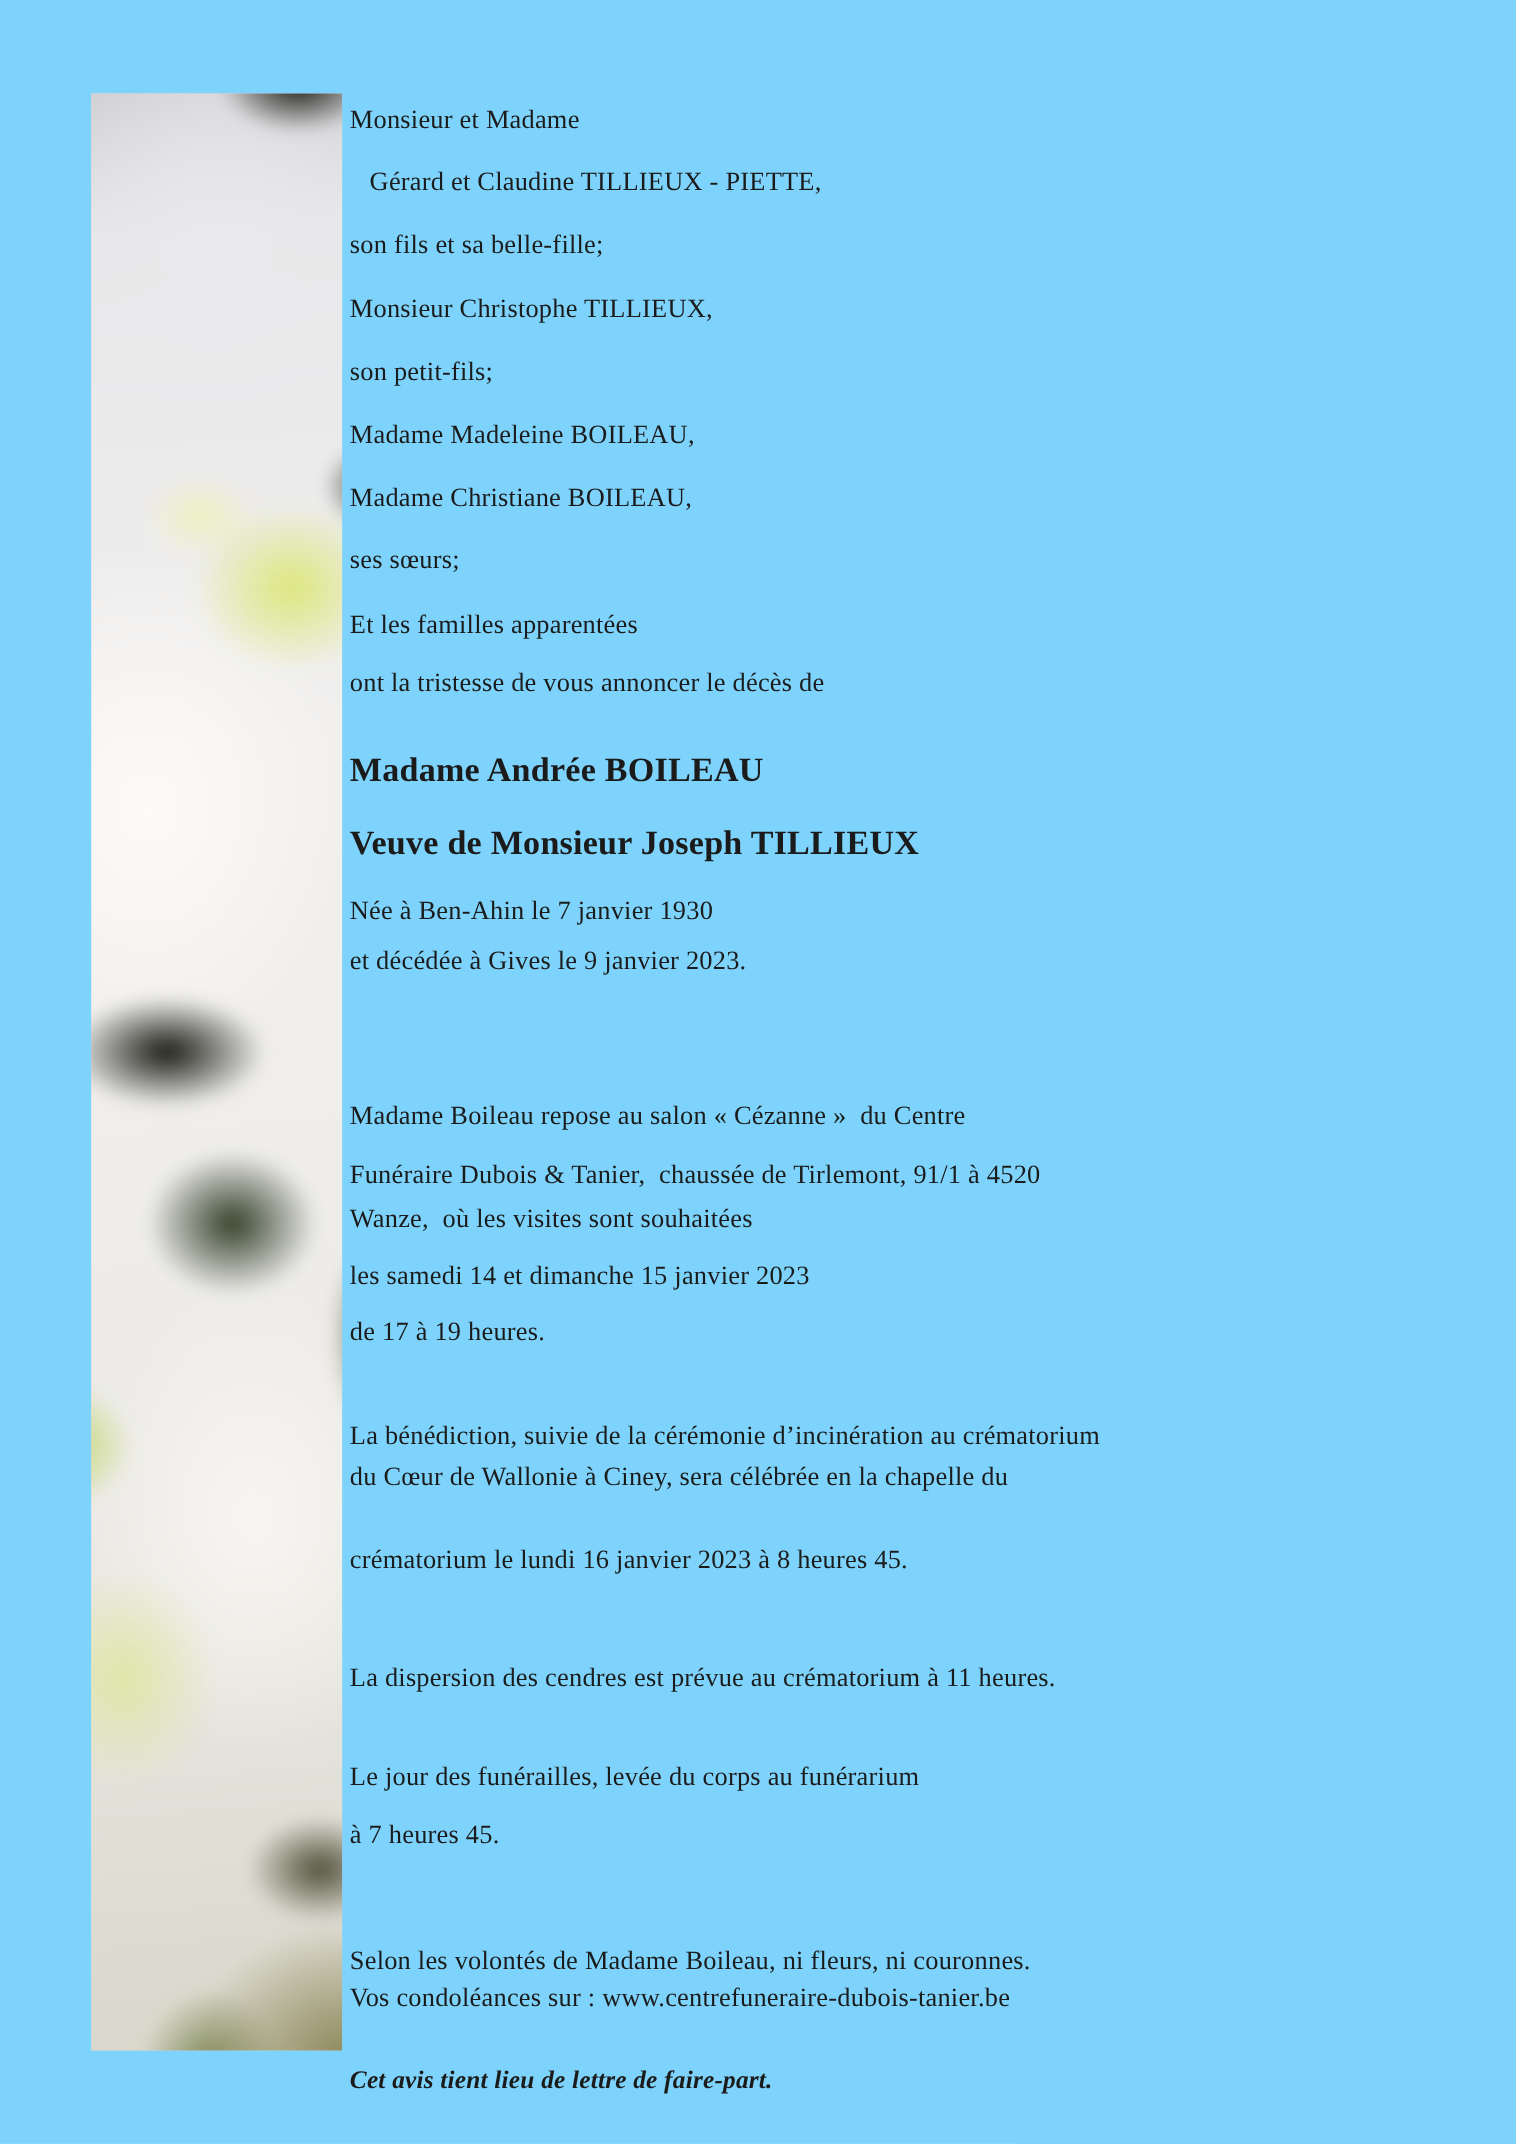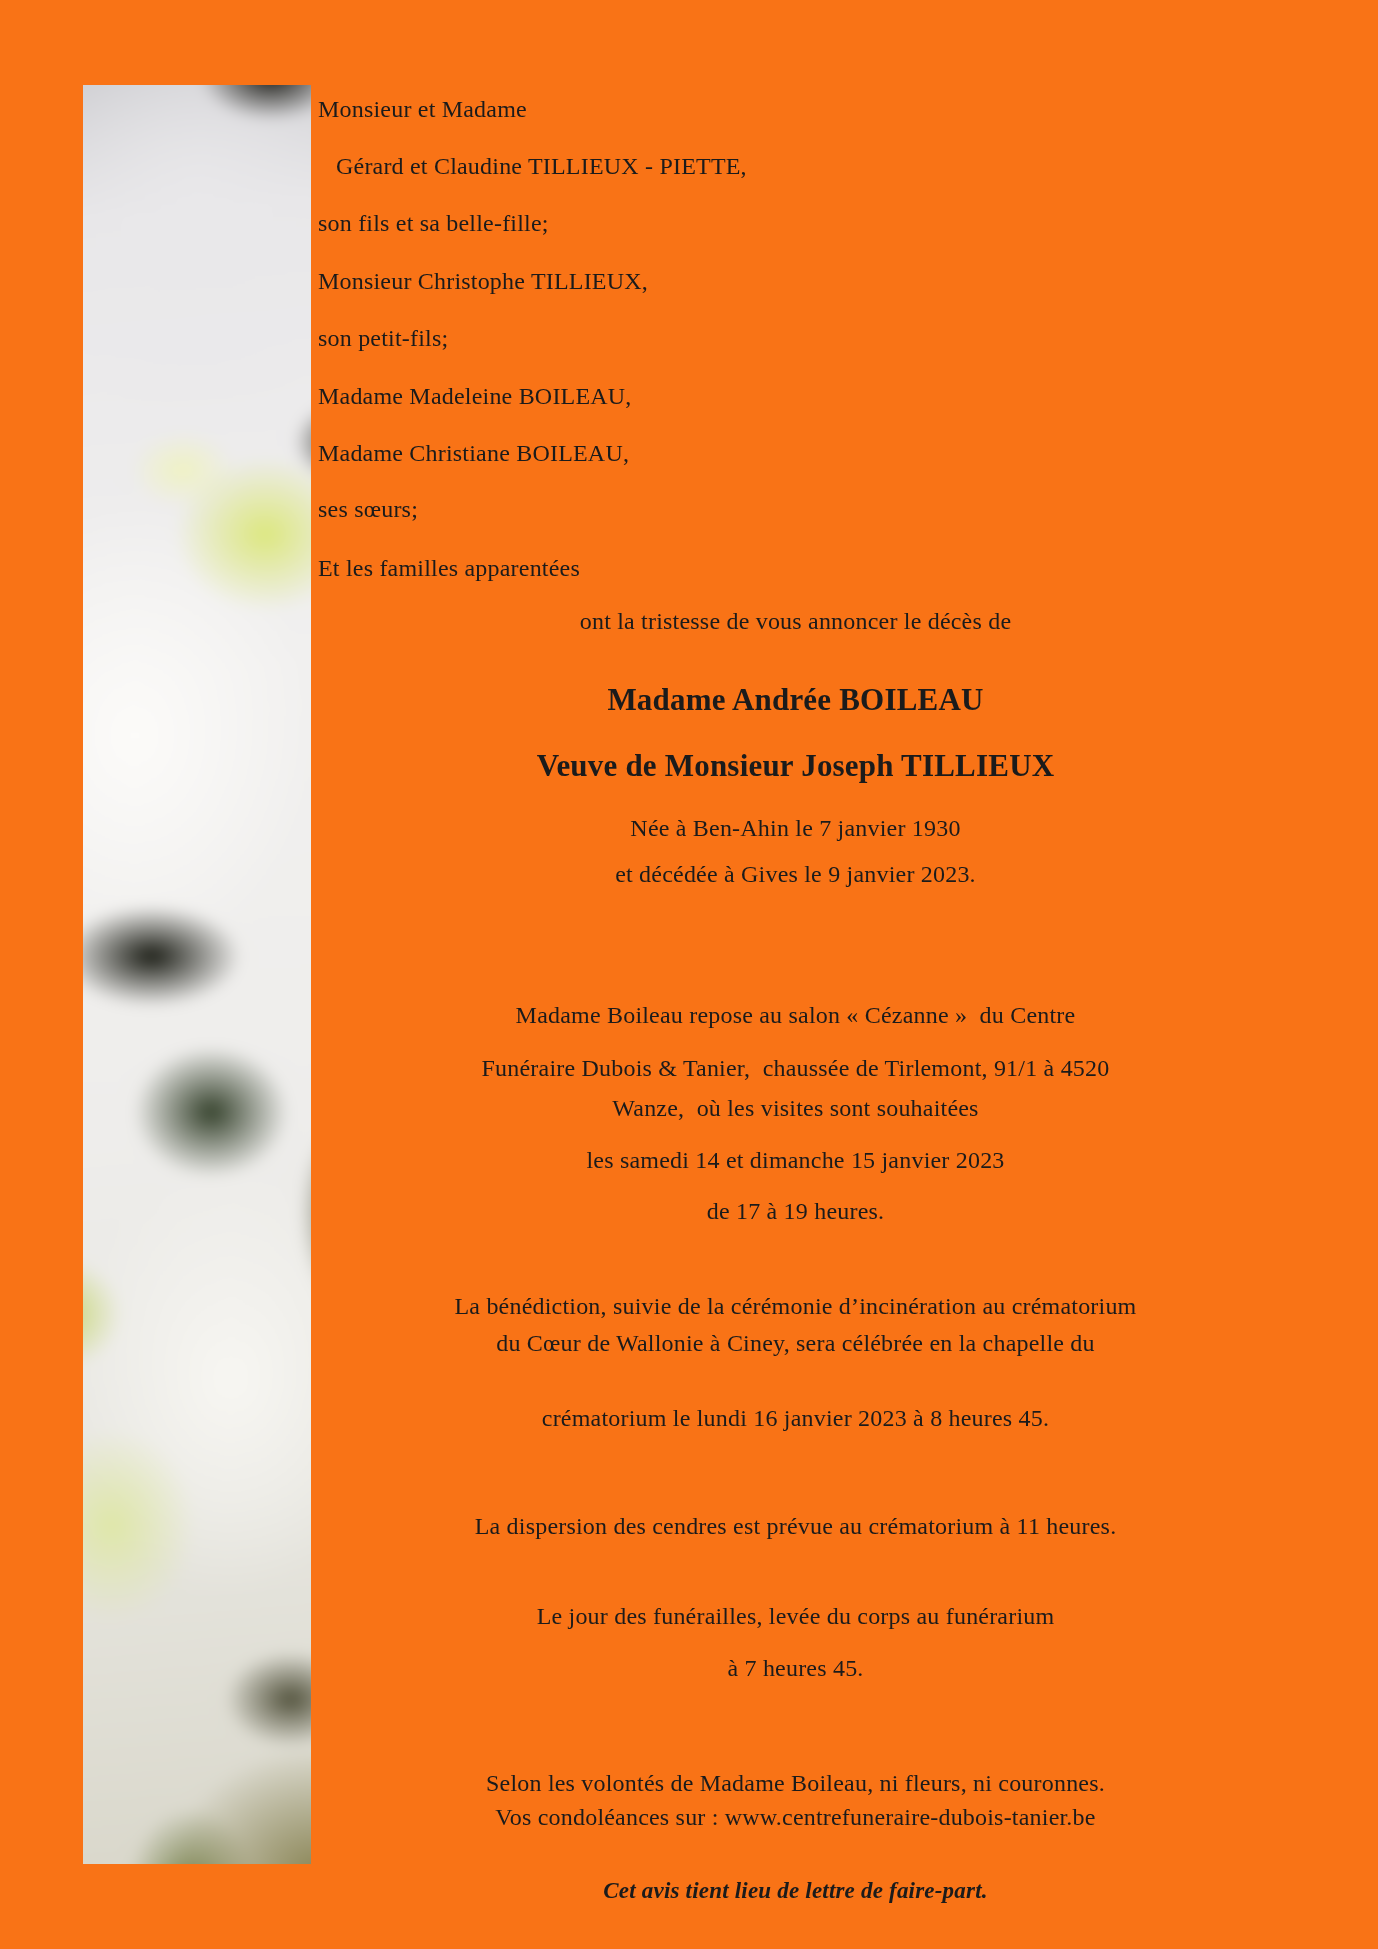--- a/index.html
+++ b/index.html
@@ -4,21 +4,21 @@
 <style>
   html, body {
     margin: 0;
     padding: 0;
     background: #ffffff;
   }
   .page {
     position: relative;
     width: 1378px;
     height: 1949px;
-    background: #f97316;
+    background: #7dd3fc;
     overflow: hidden;
     font-family: "Liberation Serif", "DejaVu Serif", serif;
     color: #1b1b1b;
   }
 
   
   .photo {
     position: absolute;
     left: 83px;
     top: 85px;
@@ -69,21 +69,21 @@
     position: absolute;
     left: 318px;
     width: 955px;
     font-size: 24px;
     line-height: 1.18;
     color: #1b1b1b;
     letter-spacing: 0.2px;
   }
   .left   { text-align: left; }
   .right  { text-align: left; }
-  .center { text-align: center; }
+  .center { }
   .indent { padding-left: 18px; }
   .bold   { font-weight: normal; margin-top: 22px; }
   .big    { font-size: 31px; font-weight: bold; }
   .italic { font-style: italic; font-size: 23px; font-weight: bold; }
 </style>
 </head>
 <body>
 
 <div class="page">
 

